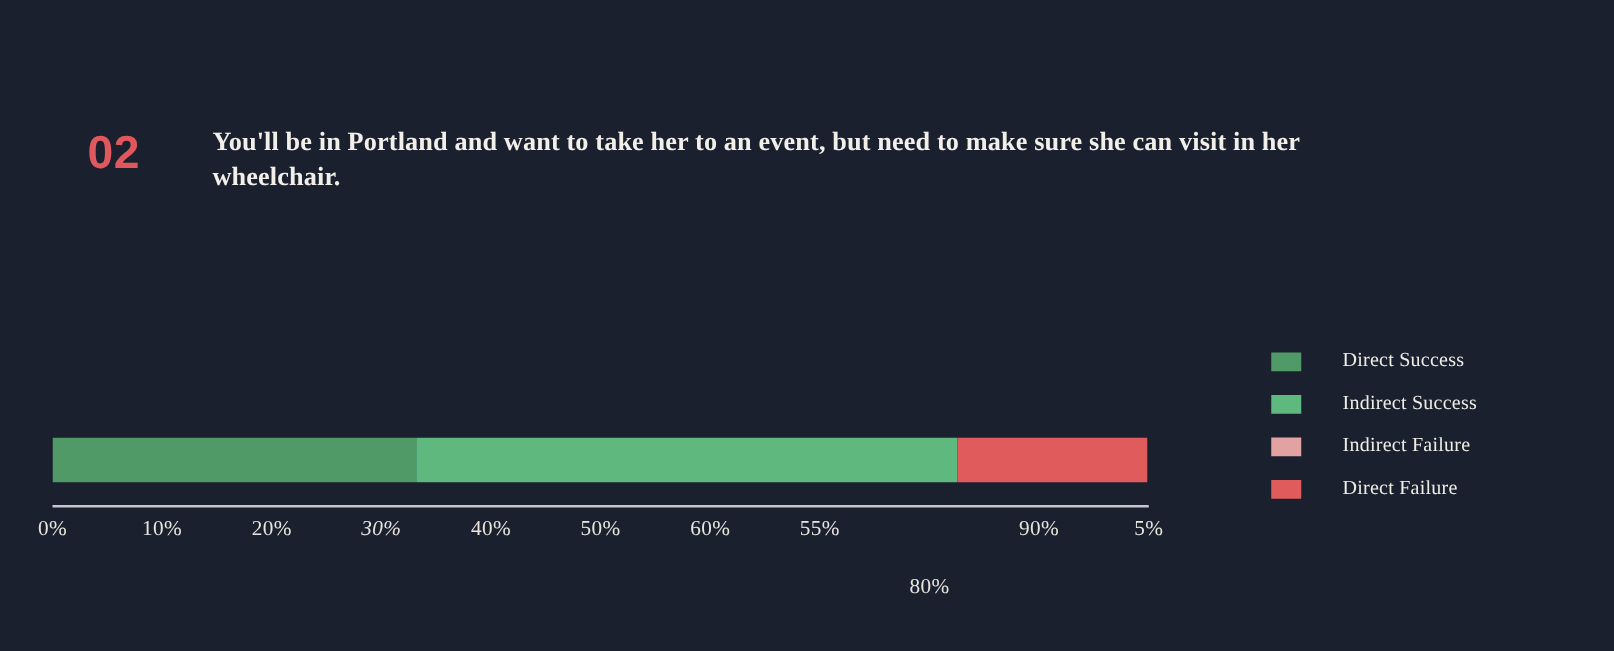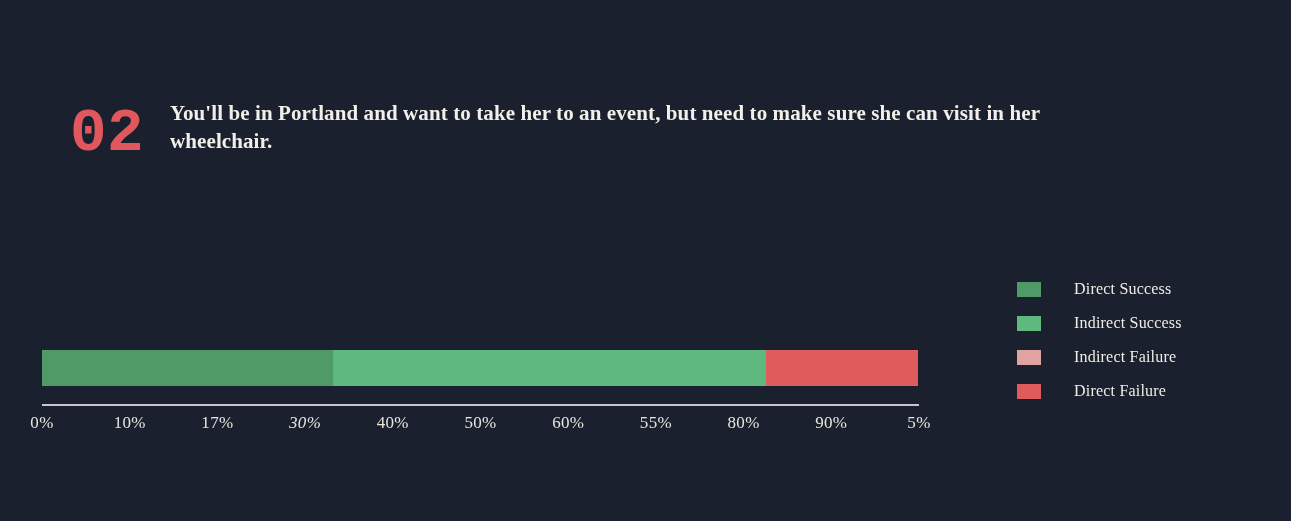--- a/index.html
+++ b/index.html
@@ -22,23 +22,23 @@
     position: absolute;
     left: 70px;
     top: 100px;
     width: 1000px;
     display: flex;
     align-items: flex-start;
   }
 
   #slide-number {
     color: #e0585e;
-    font-family: Liberation Mono, monospace;
+    font-family: Liberation Sans, sans-serif;
     font-weight: bold;
-    font-size: 61px;
+    font-size: 37px;
     line-height: 1.0;
     letter-spacing: 0.5px;
     width: 100px;
     flex: 0 0 100px;
     padding-top: 3px;
   }
 
   #headline {
     color: #f2efe9;
     font-family: "Liberation Serif", "DejaVu Serif", serif;
@@ -155,27 +155,27 @@
         <div class="bar-segment" style="width: 49.4%; background: rgb(95, 185, 127);"></div>
         <div class="bar-segment" style="width: 17.4%; background: rgb(224, 92, 92);"></div>
       </div>
   </div>
 
   <div id="axis-line" style="background: rgb(200, 198, 204);"></div>
 
   <div id="tick-labels">
       <span class="tick-label" style="left: 0%;">0%</span>
       <span class="tick-label" style="left: 10%;">10%</span>
-      <span class="tick-label" style="left: 20%;">17%</span>
+      <span class="tick-label" style="left: 20%;">20%</span>
       <span class="tick-label" style="left: 30%; font-style: italic;">30%</span>
       <span class="tick-label" style="left: 40%;">40%</span>
       <span class="tick-label" style="left: 50%;">50%</span>
       <span class="tick-label" style="left: 60%; text-align: center;">60%</span>
       <span class="tick-label" style="left: 70%;">55%</span>
-      <span class="tick-label" style="left: 80%;">80%</span>
+      <span class="tick-label" style="left: 80%; margin-top: 46px;">80%</span>
       <span class="tick-label" style="left: 90%;">90%</span>
       <span class="tick-label" style="left: 100%;">5%</span>
     </div>
 
 </div>
 
 <div id="legend">
     <div class="legend-row">
       <span class="legend-swatch" style="background: rgb(79, 154, 103);"></span>
       <span class="legend-label">Direct Success</span>

